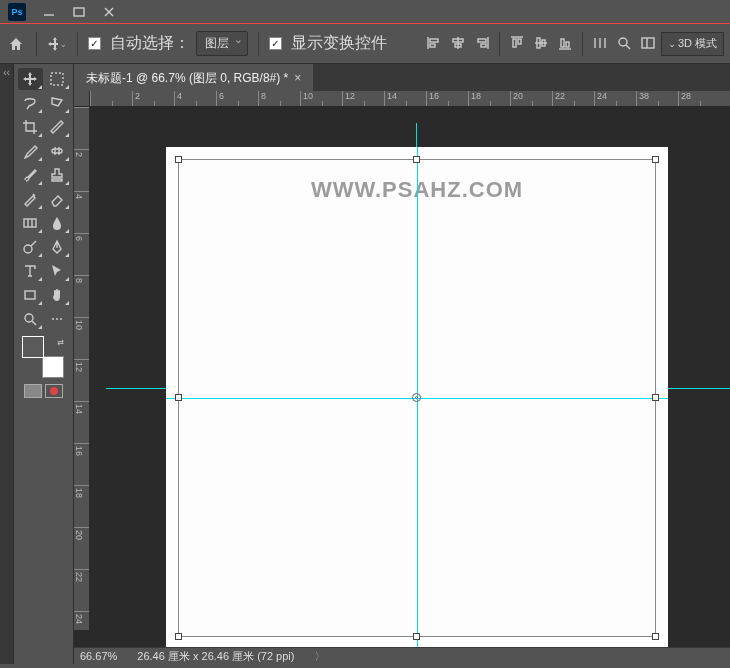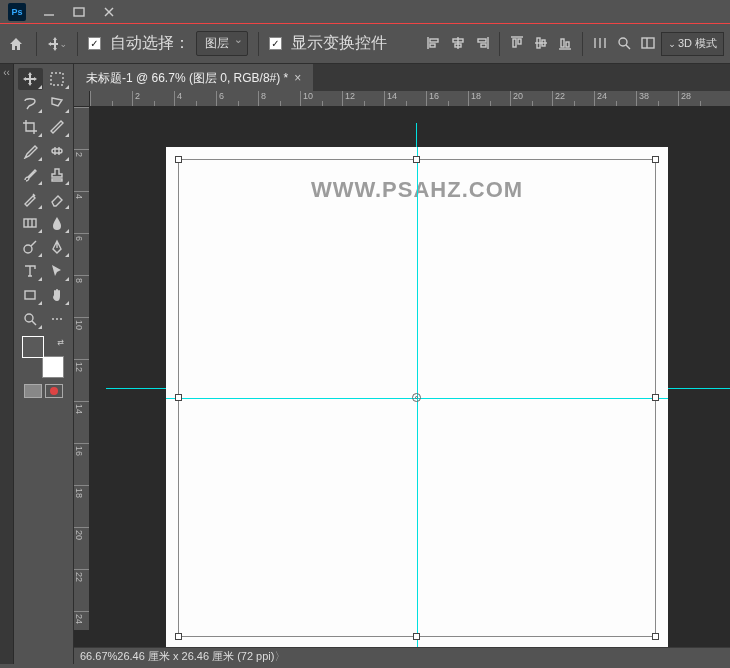--- a/index.html
+++ b/index.html
@@ -53,21 +53,21 @@
 .guide-h{position:absolute;left:0;right:0;height:1px;background:#00e0e0;top:50%}
 .transform-box{position:absolute;top:12px;left:12px;right:12px;bottom:12px;border:1px solid #888}
 .handle{position:absolute;width:7px;height:7px;background:#fff;border:1px solid #444}
 .h-tl{top:-4px;left:-4px}.h-tr{top:-4px;right:-4px}.h-bl{bottom:-4px;left:-4px}.h-br{bottom:-4px;right:-4px}
 .h-tm{top:-4px;left:50%;margin-left:-4px}.h-bm{bottom:-4px;left:50%;margin-left:-4px}
 .h-ml{left:-4px;top:50%;margin-top:-4px}.h-mr{right:-4px;top:50%;margin-top:-4px}
 .h-cc{left:50%;top:50%;margin:-5px 0 0 -5px;width:9px;height:9px;border-radius:50%;background:transparent;border:1px solid #666}
 .h-cc::before{content:"";position:absolute;inset:2px;border:1px solid #666;border-radius:50%}
 .guide-ext-h{position:absolute;top:281px;left:16px;right:0;height:1px;background:#00e0e0}
 .guide-ext-v{position:absolute;top:16px;bottom:17px;left:326px;width:1px;background:#00e0e0}
-.status-bar{height:17px;background:#535353;display:flex;align-items:center;padding:0 6px;font-size:11px;color:#ddd;gap:0;border-top:1px solid #3a3a3a}
+.status-bar{height:17px;background:#535353;display:flex;align-items:center;padding:0 6px;font-size:11px;color:#ddd;gap:20px;border-top:1px solid #3a3a3a}
 .status-chevron{color:#aaa;cursor:pointer}
 svg{width:16px;height:16px;fill:none;stroke:#ccc;stroke-width:1.4}
 .icon-fill{fill:#ccc;stroke:none}
 .opt-3d{background:#4a4a4a;border:1px solid #303030;padding:2px 6px;font-size:11px;display:flex;align-items:center;gap:2px;cursor:pointer}
 </style>
 </head>
 <body>
 
 <div class="titlebar">
   <div class="ps-logo">Ps</div>

